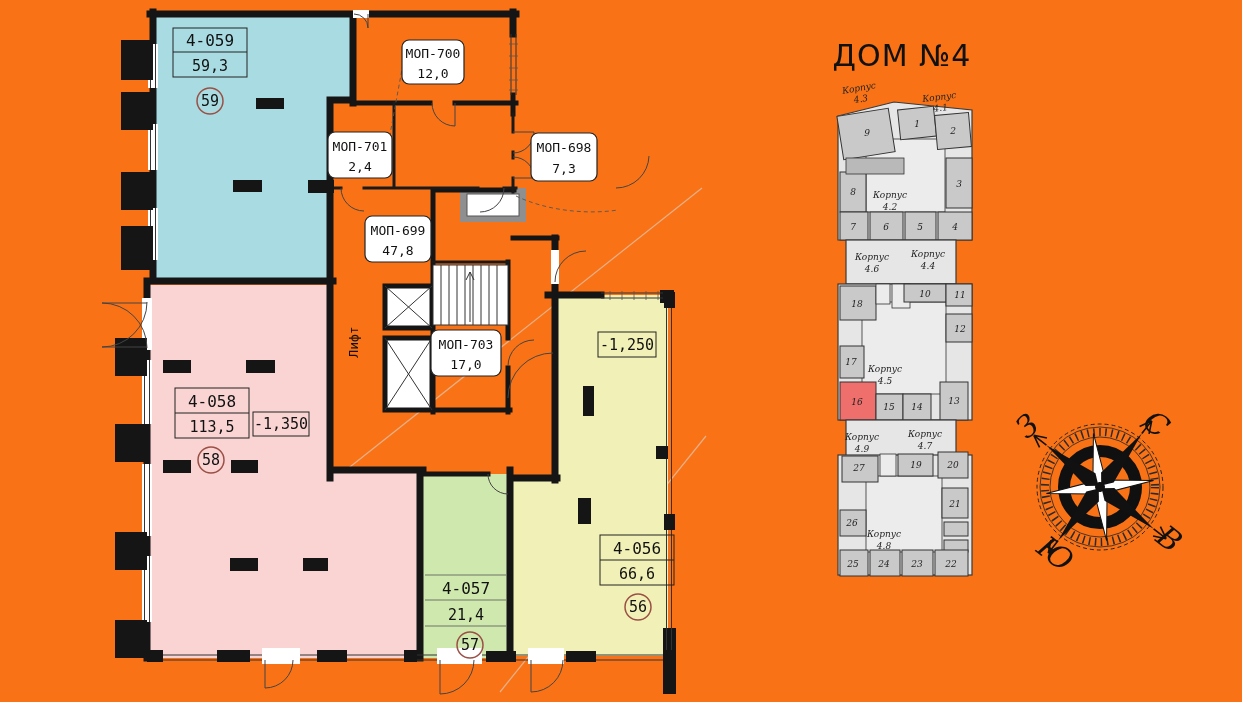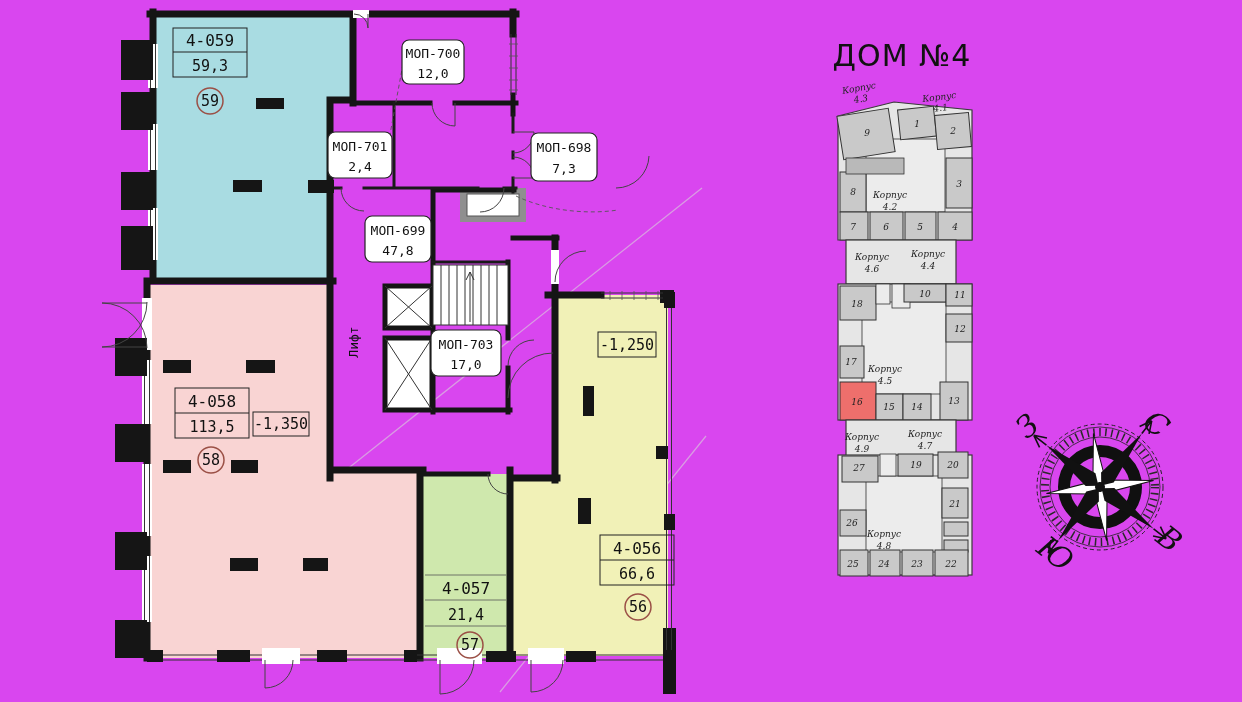--- a/index.html
+++ b/index.html
@@ -1,16 +1,16 @@
 <!DOCTYPE html>
 <html><head>
 <meta charset="utf-8">
 <style>
   html,body{margin:0;padding:0;background:#ffffff;}
-  #stage{position:relative;width:1242px;height:702px;background:#d946ef;overflow:hidden;
+  #stage{position:relative;width:1242px;height:702px;background:#f97316;overflow:hidden;
          font-family:"DejaVu Sans", sans-serif;}
   svg{position:absolute;left:0;top:0;}
   text{fill:#111;}
   .t-unit{font-family:"DejaVu Sans Mono", monospace;font-size:16px;text-anchor:middle;}
   .t-area{font-family:"DejaVu Sans Mono", monospace;font-size:15px;text-anchor:middle;}
   .t-mop{font-family:"DejaVu Sans Mono", monospace;font-size:13px;text-anchor:middle;}
   .t-circ{font-family:"DejaVu Sans Mono", monospace;font-size:15px;text-anchor:middle;}
   .t-elev{font-family:"DejaVu Sans Mono", monospace;font-size:15px;text-anchor:middle;}
   .t-lift{font-family:"DejaVu Sans Mono", monospace;font-size:13px;text-anchor:middle;}
   .t-title{font-family:"DejaVu Sans", sans-serif;font-size:30px;text-anchor:middle;letter-spacing:1px;}

